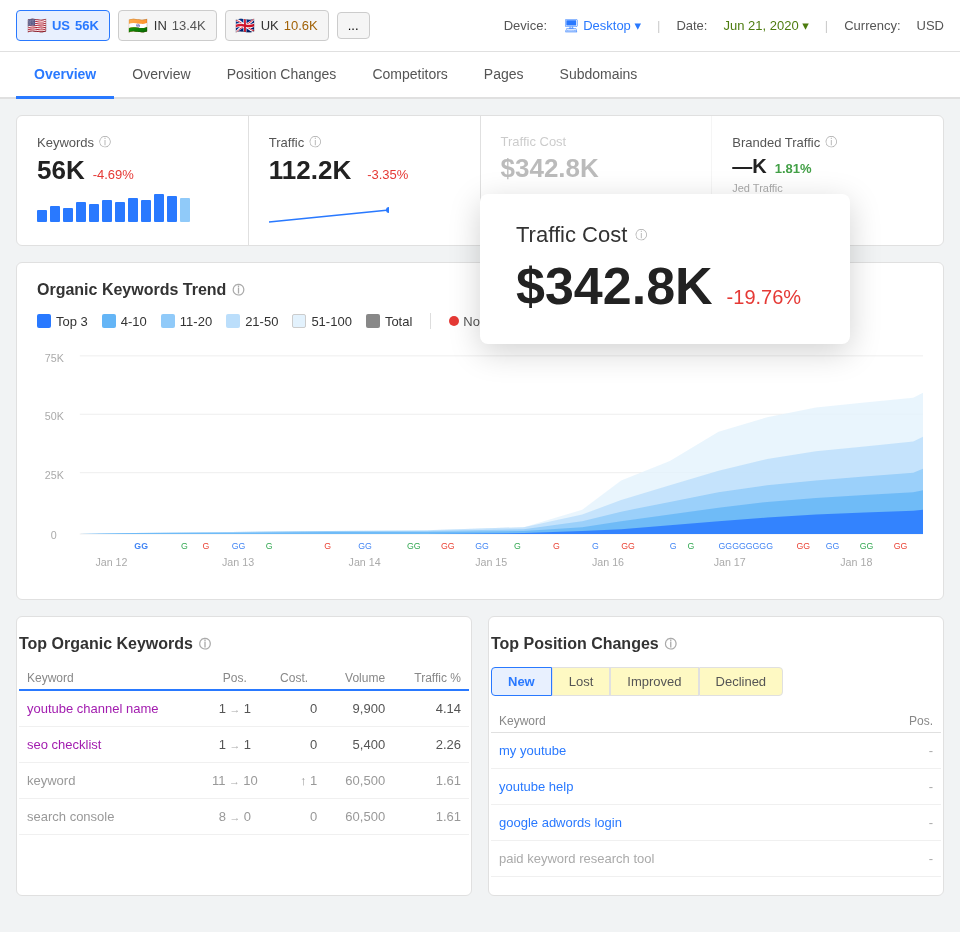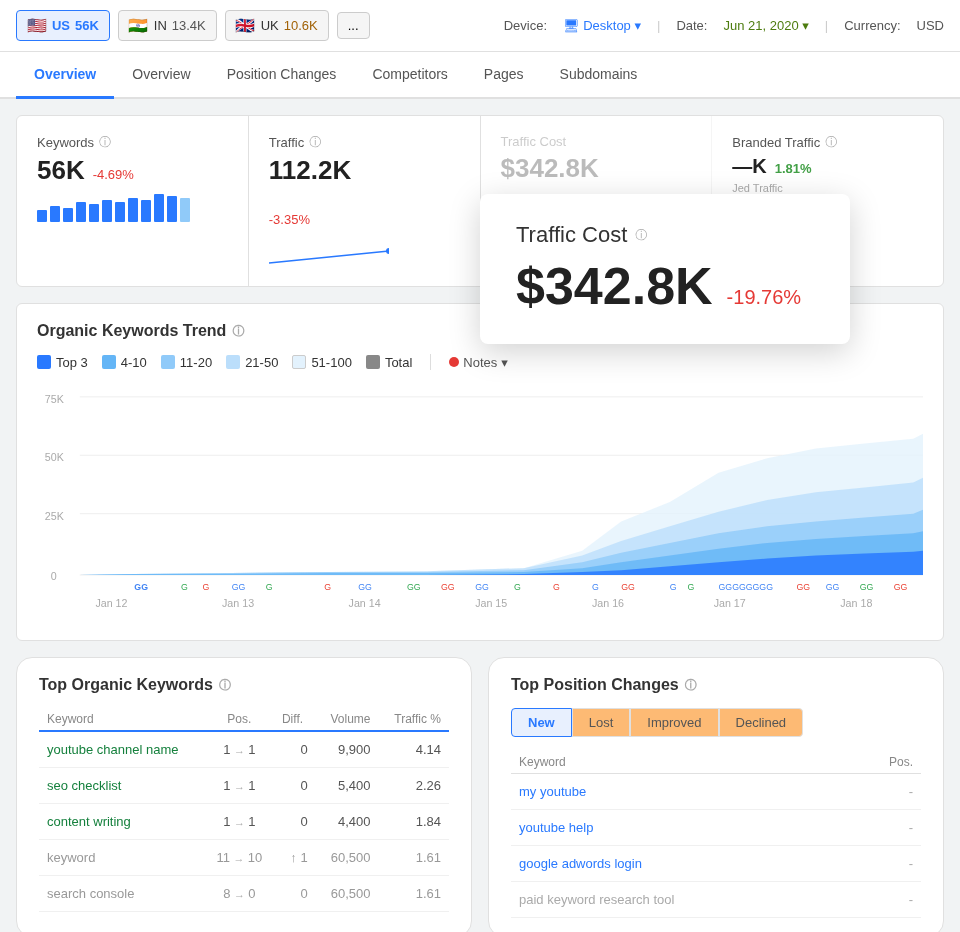--- a/index.html
+++ b/index.html
@@ -50,35 +50,35 @@
     .legend-divider { width: 1px; height: 16px; background: #ddd; margin: 0 4px; }
     .notes-btn { display: flex; align-items: center; gap: 4px; cursor: pointer; font-size: 13px; color: #555; }
     .notes-dot { width: 10px; height: 10px; border-radius: 50%; background: #e53935; display: inline-block; }
 
     
     .chart-area { position: relative; height: 240px; }
     .chart-svg { width: 100%; height: 100%; }
 
     
     .bottom-row { display: flex; gap: 16px; }
-    .bottom-card { flex: 1; background: #fff; border-radius: 16px; border: 1px solid #e0e0e0; padding: 18px 22px; }
+    .bottom-card { flex: 1; background: #fff; border-radius: 6px; border: 1px solid #e0e0e0; padding: 18px 2px; }
     .card-title { font-size: 16px; font-weight: 700; margin-bottom: 14px; display: flex; align-items: center; gap: 6px; }
 
     
     .kw-table { width: 100%; border-collapse: collapse; }
     .kw-table th { font-size: 12px; color: #888; font-weight: 500; text-align: left; padding: 4px 8px; border-bottom: 2px solid #2979ff; }
     .kw-table td { padding: 10px 8px; font-size: 13px; border-bottom: 1px solid #f0f0f0; }
-    .kw-table td.link { color: #15803d; cursor: pointer; margin-left: 24px; }
+    .kw-table td.link { color: #a21caf; cursor: pointer; margin-left: 24px; }
     .kw-table td.right { text-align: right; color: #555; }
     .kw-table td.gray { color: #999; }
     .arrow { color: #aaa; font-size: 11px; }
 
     
     .pos-tabs { display: flex; gap: 0; margin-bottom: 14px; }
-    .pos-tab { padding: 6px 16px; border: 1px solid #e0e0e0; cursor: pointer; font-size: 13px; color: #555; background: #fdba74; }
+    .pos-tab { padding: 6px 16px; border: 1px solid #e0e0e0; cursor: pointer; font-size: 13px; color: #555; background: #fef9c3; }
     .pos-tab:first-child { border-radius: 4px 0 0 4px; }
     .pos-tab:last-child { border-radius: 0 4px 4px 0; }
     .pos-tab.active { background: #e8f0fe; color: #2979ff; border-color: #2979ff; font-weight: 600; }
 
     
     .pos-table { width: 100%; border-collapse: collapse; }
     .pos-table th { font-size: 12px; color: #888; font-weight: 500; text-align: left; padding: 4px 8px; border-bottom: 1px solid #e0e0e0; }
     .pos-table td { padding: 10px 8px; font-size: 13px; border-bottom: 1px solid #f0f0f0; }
     .pos-table td.link { color: #2979ff; cursor: pointer; }
     .pos-table td.gray { color: #aaa; }
@@ -156,21 +156,21 @@
         <div class="mini-bar" style="height:26px;"></div>
         <div class="mini-bar" style="height:24px;background:#90caf9;"></div>
       </div>
     </div>
 
     <div class="stat-block">
       <div class="stat-label">
         <span>Traffic</span>
         <span class="info-icon">ⓘ</span>
       </div>
-      <div style="display:flex;align-items:baseline;gap:26px;flex-direction:column;">
+      <div style="display:flex;align-items:baseline;gap:16px;">
         <span class="stat-value">112.2K</span>
         <span class="stat-change neg">-3.35%</span>
       </div>
       <svg class="mini-line" viewBox="0 0 120 30">
         <polyline points="0,28 20,26 40,24 60,22 80,20 100,18 120,16" fill="none" stroke="#2979ff" stroke-width="1.5"></polyline>
         <circle cx="120" cy="16" r="3" fill="#2979ff"></circle>
       </svg>
     </div>
 
     <div class="stat-block" style="opacity:0.3;">
@@ -305,21 +305,21 @@
     <div class="bottom-card">
       <div class="card-title">
         <span>Top Organic Keywords</span>
         <span class="info-icon">ⓘ</span>
       </div>
       <table class="kw-table">
         <thead>
           <tr>
             <th>Keyword</th>
             <th style="text-align:center;">Pos.</th>
-            <th>Diff.</th>
+            <th>Cost.</th>
             <th style="text-align:right;">Volume</th>
             <th style="text-align:right;border-bottom:2px solid #2979ff;">Traffic %</th>
           </tr>
         </thead>
         <tbody>
           <tr>
             <td class="link">youtube channel name</td>
             <td style="text-align:center;color:#555;">
               <span>1</span>
               <span class="arrow"> → </span>
@@ -334,31 +334,20 @@
             <td style="text-align:center;color:#555;">
               <span>1</span>
               <span class="arrow"> → </span>
               <span>1</span>
             </td>
             <td class="right">0</td>
             <td class="right">5,400</td>
             <td class="right">2.26</td>
           </tr>
           <tr>
-            <td class="link">content writing</td>
-            <td style="text-align:center;color:#555;">
-              <span>1</span>
-              <span class="arrow"> → </span>
-              <span>1</span>
-            </td>
-            <td class="right">0</td>
-            <td class="right">4,400</td>
-            <td class="right">1.84</td>
-          </tr>
-          <tr>
             <td class="gray">keyword</td>
             <td style="text-align:center;color:#999;">
               <span>11</span>
               <span class="arrow"> → </span>
               <span>10</span>
             </td>
             <td class="right gray">↑ 1</td>
             <td class="right gray">60,500</td>
             <td class="right gray">1.61</td>
           </tr>

